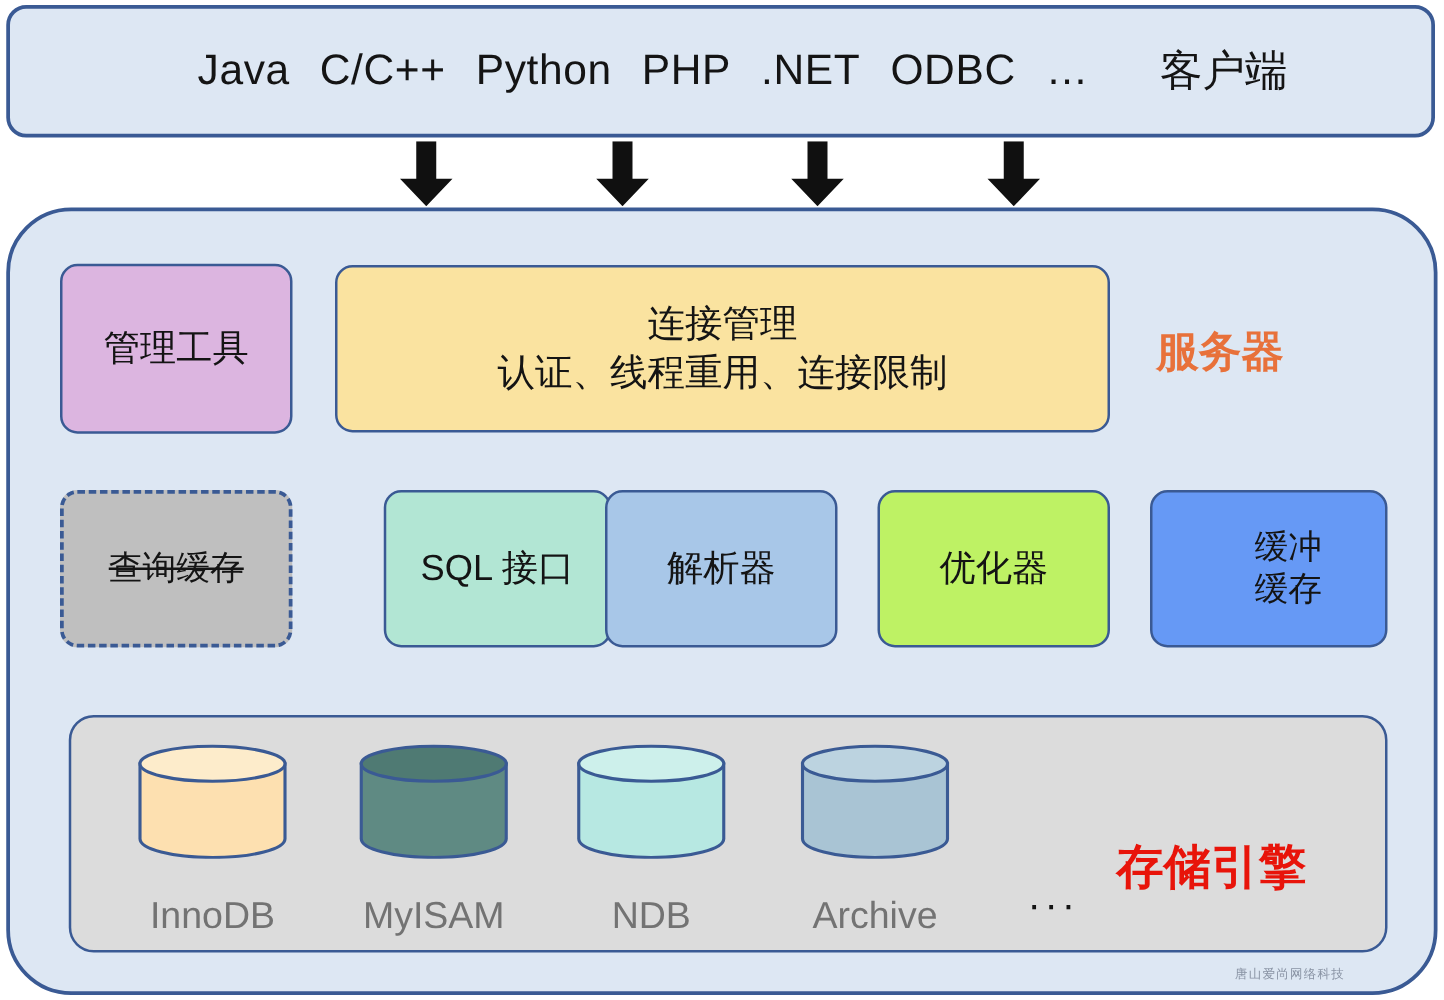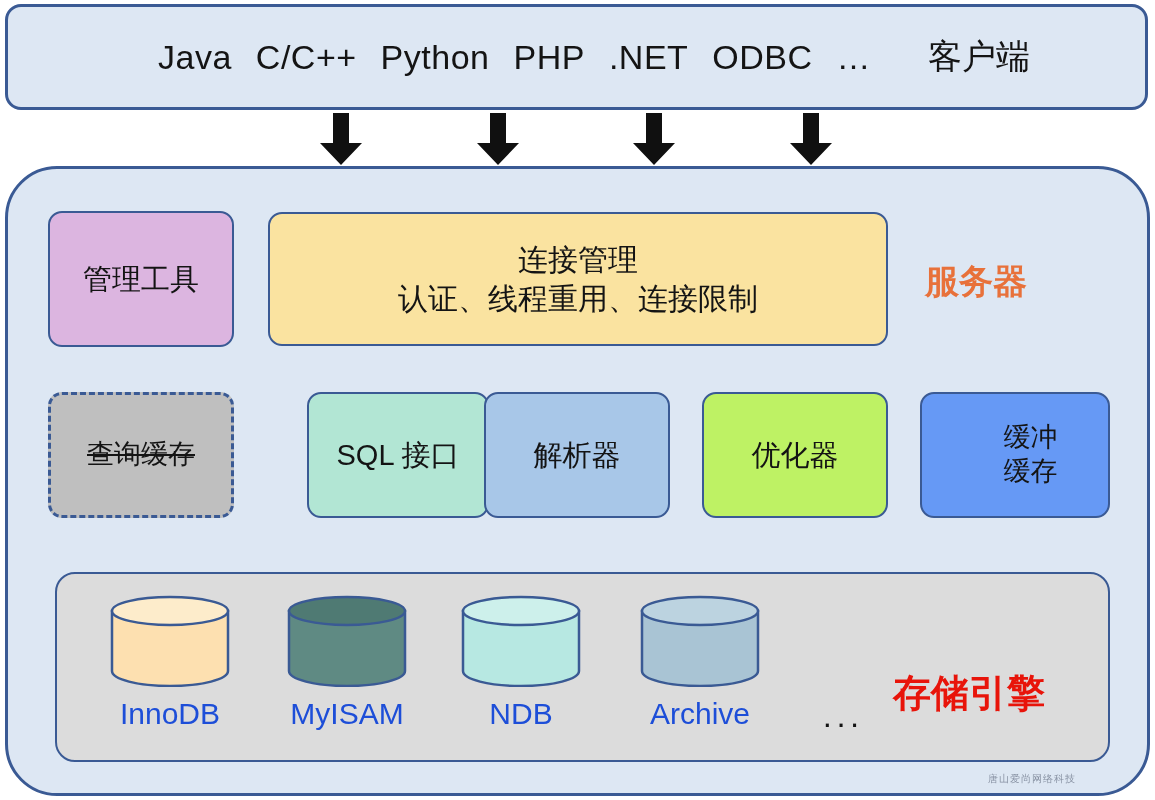--- a/index.html
+++ b/index.html
@@ -154,23 +154,23 @@
 
   .engine {
     position: absolute;
     top: 595px;
     width: 120px;
     text-align: center;
   }
   .engine .cyl { width: 120px; height: 92px; display: block; }
   .engine .engine-label {
     display: block;
-    margin-top: 10px;
+    margin-top: 29px;
     font-size: 30px;
-    color: #1d4ed8;
+    color: #737373;
     white-space: nowrap;
   }
   #engine-innodb  { left: 110px; }
   #engine-myisam  { left: 287px; }
   #engine-ndb     { left: 461px; }
   #engine-archive { left: 640px; }
 
   #storage-ellipsis {
     position: absolute;
     left: 822px; top: 705px;

